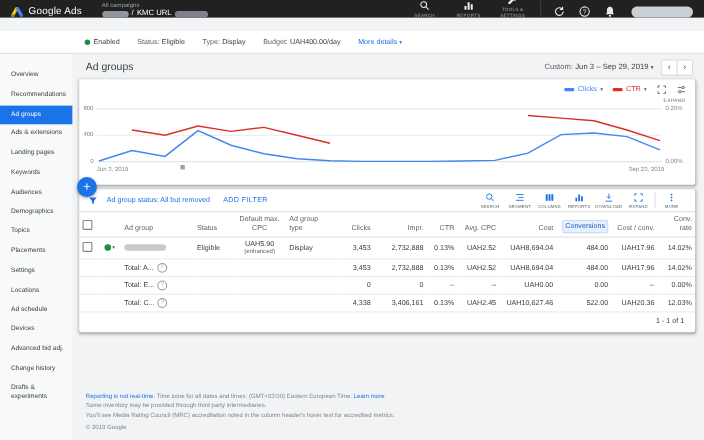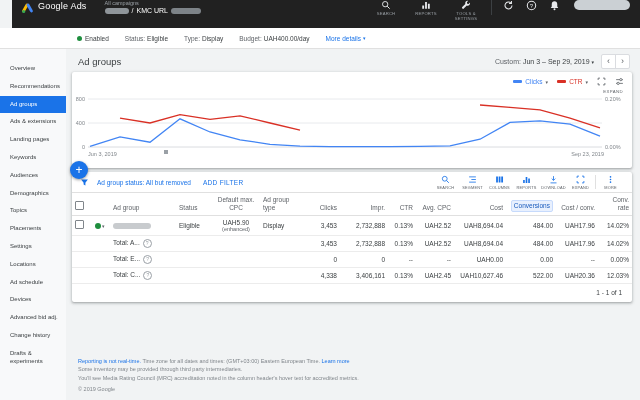--- a/index.html
+++ b/index.html
@@ -1,20 +1,20 @@
 <!DOCTYPE html>
 <html><head>
 <meta charset="utf-8">
 <style>
   html,body{margin:0;padding:0;background:#e9eaed;}
   .screen{position:relative;width:640px;height:400px;overflow:hidden;background:#f1f3f4;
           font-family:"Liberation Sans",sans-serif;-webkit-font-smoothing:antialiased;}
   
-  .topbar{position:absolute;top:0;left:12px;right:0;height:28px;background:#212121;color:#e8eaed;
-          display:flex;align-items:flex-start;z-index:10;}
+  .topbar{position:absolute;top:0;left:0;right:0;height:16px;background:#212121;color:#e8eaed;
+          display:flex;align-items:flex-end;z-index:10;}
   .logo{display:flex;align-items:center;gap:4px;padding-left:9px;}
   .logo-icon{width:13px;height:12px;}
   .logo-text{font-size:9px;color:#fff;letter-spacing:.2px;white-space:nowrap;}
   .crumbs{margin-left:18px;display:flex;flex-direction:column;justify-content:center;gap:1px;}
   .crumb-top{font-size:5.5px;color:#9aa0a6;}
   .crumb-bottom{font-size:7px;color:#fff;display:flex;align-items:center;gap:3px;}
   .redact{display:inline-block;background:#8f959a;border-radius:3px;}
   .redact.dark{background:#7d8388;}
   .topbar-spacer{flex:1;}
   .top-action{display:flex;flex-direction:column;align-items:center;justify-content:center;

